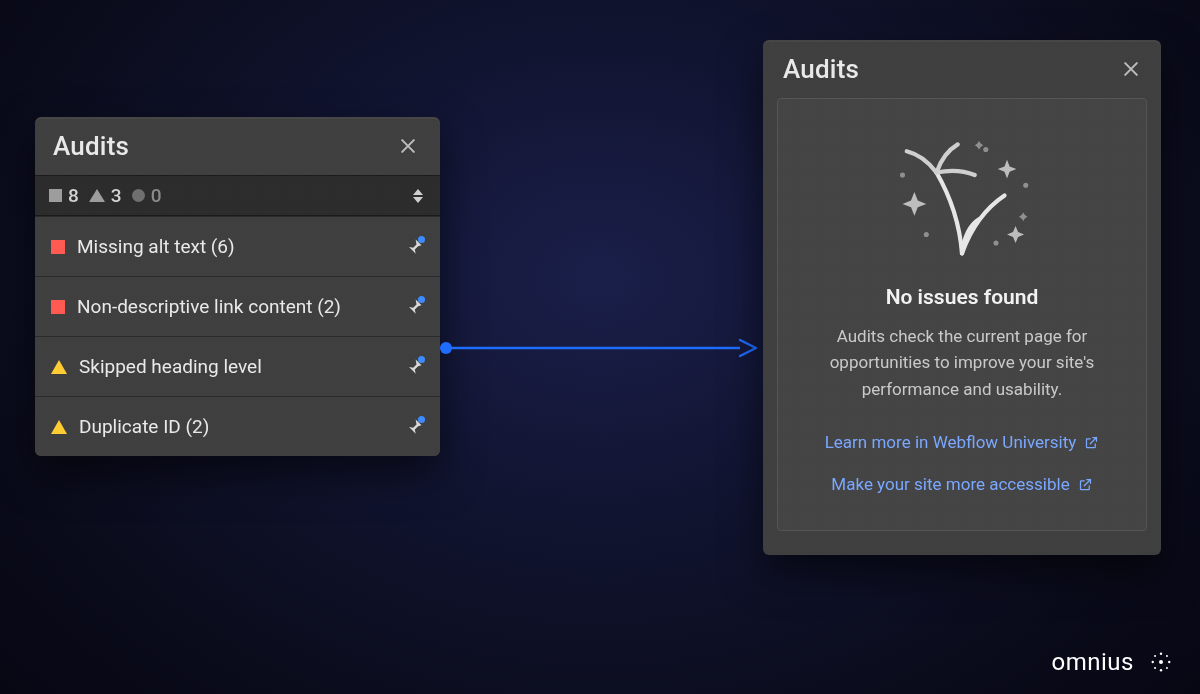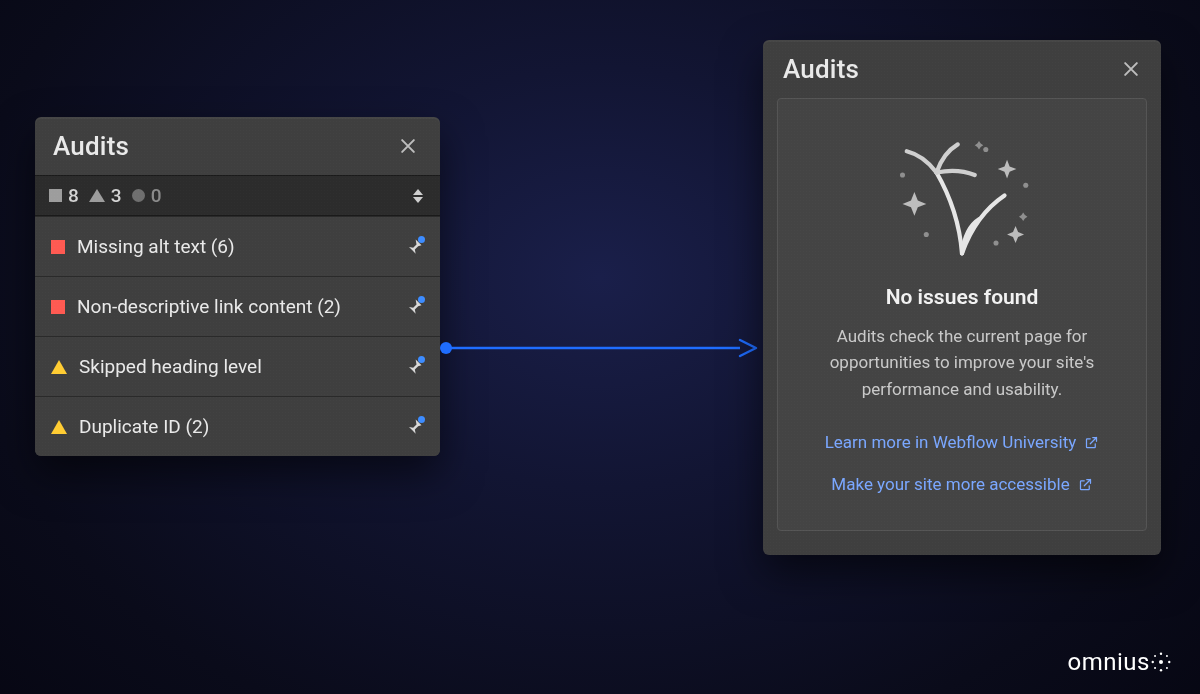--- a/index.html
+++ b/index.html
@@ -108,21 +108,21 @@
   .link-row {
     display:flex; justify-content:center; align-items:center; gap:8px;
     color:#7aa7ff; font-size:17px; cursor:pointer; margin-top:6px; padding:6px 0;
   }
   .link-row + .link-row { margin-top:10px;}
   .ext-icon { width:15px;height:15px; }
 
   
   .brand {
     position:absolute; right:28px; bottom:18px;
-    display:flex; align-items:center; gap:0;
+    display:flex; align-items:center; gap:16px;
     color:#ffffff; font-size:24px; letter-spacing:.5px; font-weight:400;
   }
   .brand-glyph { width:22px;height:22px; }
 
   
   .panel::after{
     content:""; position:absolute; inset:0; pointer-events:none;
     background-image: radial-gradient(rgba(255,255,255,.015) 1px, transparent 1px);
     background-size: 3px 3px; border-radius:inherit;
   }

